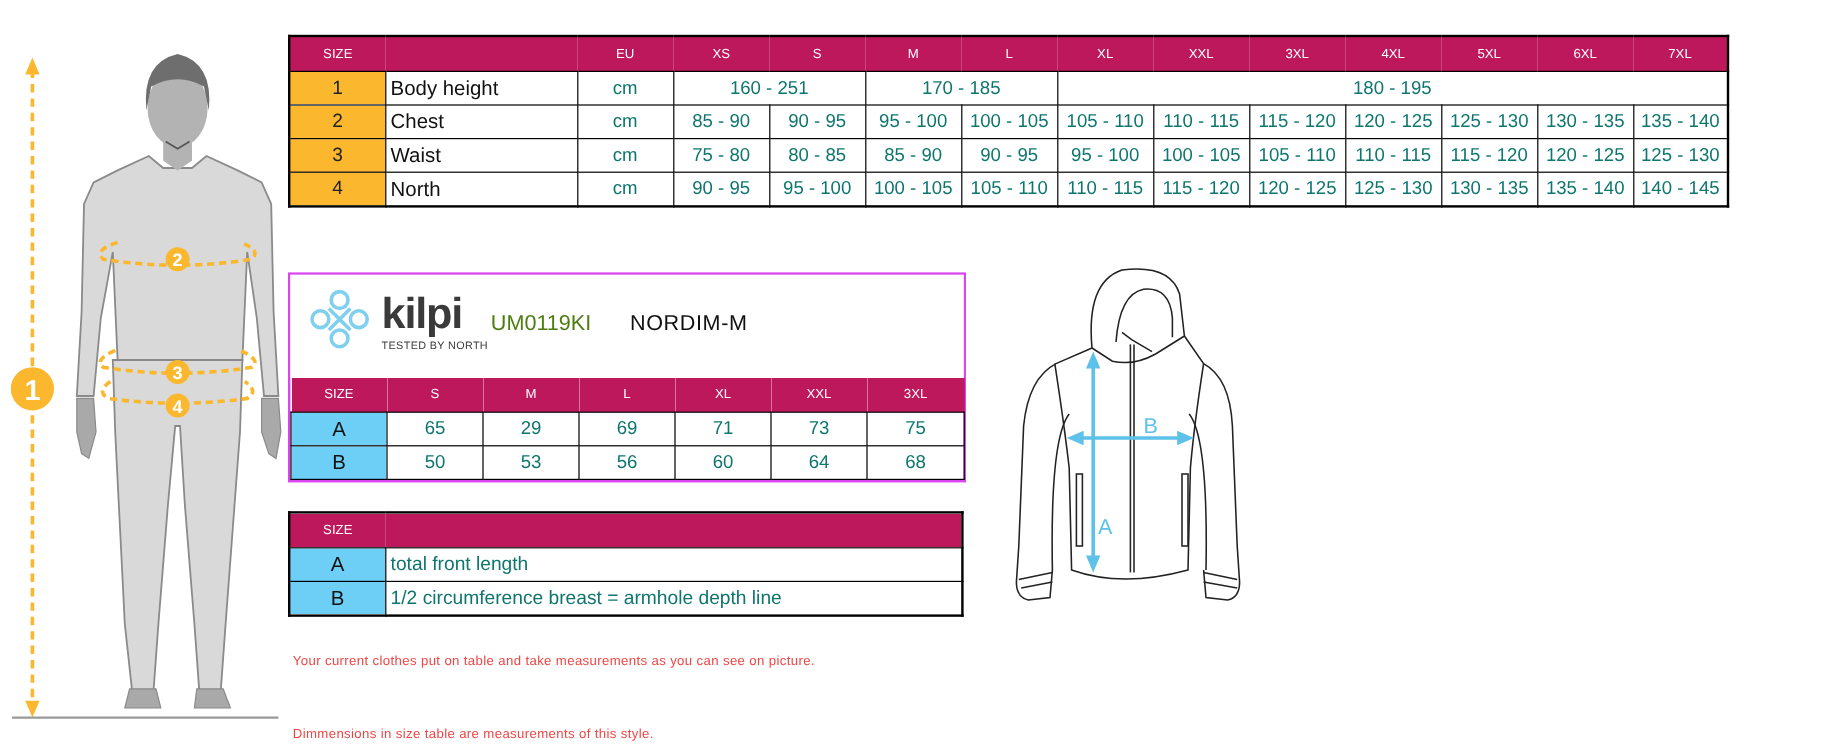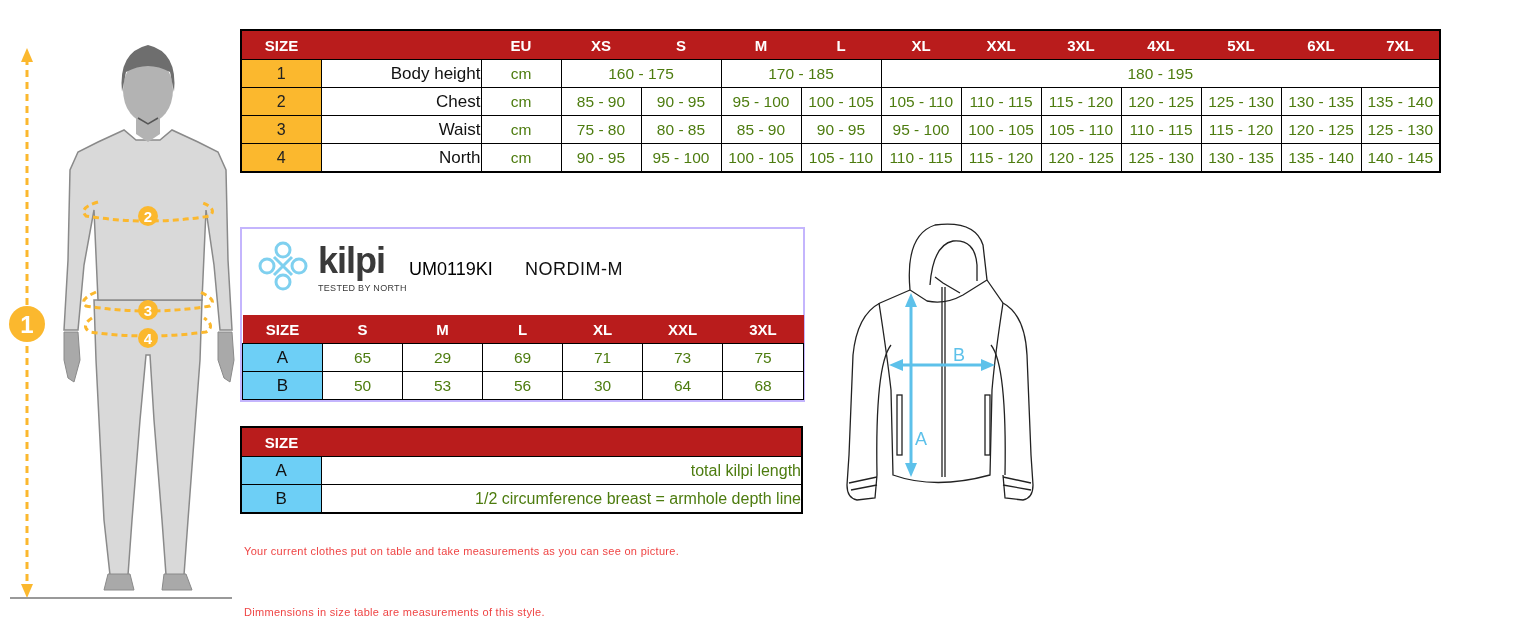--- a/index.html
+++ b/index.html
@@ -1,27 +1,27 @@
 <!DOCTYPE html>
 <html><head>
 <meta charset="utf-8">
 <style>
   html,body{margin:0;padding:0;background:#fff;}
   body{width:1521px;height:626px;position:relative;overflow:hidden;font-family:"Liberation Sans","DejaVu Sans",sans-serif;color:#222;}
   .abs{position:absolute;}
   table{border-collapse:collapse;table-layout:fixed;}
   td,th{padding:0;text-align:center;font-weight:normal;font-size:16px;height:27px;line-height:27px;white-space:nowrap;overflow:hidden;}
-  .hdr th{background:#b91c1c;color:#fff;font-size:15px;height:28px;font-weight:bold;}
+  .hdr th{background:#be185d;color:#fff;font-size:11px;height:28px;}
   .bordered td{border:1px solid #000;}
   .num-y{background:#fbb82e;color:#222;}
   .num-b{background:#6dcff6;color:#111;}
-  .lbl{text-align:right;padding-left:4px;font-size:17px;color:#111;}
-  .light{color:#4d7c0f;font-size:15.5px;}
+  .lbl{text-align:left;padding-left:4px;font-size:17px;color:#111;}
+  .light{color:#0f766e;font-size:15.5px;}
   #t1{left:240px;top:29px;width:1199px;border:2px solid #000;}
-  #t2wrap{left:240px;top:227px;width:561px;border:2px solid #c4b5fd;}
+  #t2wrap{left:240px;top:227px;width:561px;border:2px solid #d946ef;}
   #t3{left:240px;top:426px;width:561px;border:2px solid #000;}
   .logo-row{height:86px;position:relative;background:#fff;}
   .note{color:#ef4444;font-size:11px;letter-spacing:0.3px;}
 </style>
 </head>
 <body>
 
 <svg class="abs" style="left:0;top:30px" width="240" height="580" viewBox="0 30 240 580">
 
   <g>
@@ -104,21 +104,21 @@
     <th>3XL</th>
     <th>4XL</th>
     <th>5XL</th>
     <th>6XL</th>
     <th>7XL</th>
   </tr>
   <tr>
     <td class="num-y">1</td>
     <td class="lbl">Body height</td>
     <td class="light">cm</td>
-    <td class="light" colspan="2">160 - 175</td>
+    <td class="light" colspan="2">160 - 251</td>
     <td class="light" colspan="2">170 - 185</td>
     <td class="light" colspan="7">180 - 195</td>
   </tr>
   <tr>
     <td class="num-y">2</td>
     <td class="lbl">Chest</td>
     <td class="light">cm</td>
     <td class="light">85 - 90</td>
     <td class="light">90 - 95</td>
     <td class="light">95 - 100</td>
@@ -172,21 +172,21 @@
       <g fill="none" stroke="#7fd0ef" stroke-width="3">
         <circle cx="27" cy="11" r="7"></circle>
           <circle cx="27" cy="43" r="7"></circle>
         <circle cx="11" cy="27" r="7"></circle>
           <circle cx="43" cy="27" r="7"></circle>
         <path d="M18,18 L36,36 M36,18 L18,36"></path>
       </g>
     </svg>
     <span class="abs" style="left:76px;top:12px;font-size:36px;font-weight:bold;color:#3a3a3a;letter-spacing:-1px;line-height:40px;">kilpi</span>
     <span class="abs" style="left:76px;top:54px;font-size:9px;font-weight:normal;color:#3a3a3a;text-transform:uppercase;letter-spacing:0.3px;">Tested by North</span>
-    <span class="abs" style="left:167px;top:30px;font-size:18px;color:#000000;">UM0119KI</span>
+    <span class="abs" style="left:167px;top:30px;font-size:18px;color:#4d7c0f;">UM0119KI</span>
     <span class="abs" style="left:283px;top:30px;font-size:18px;color:#111;letter-spacing:0.5px;text-align:center;">NORDIM-M</span>
   </div>
   <table class="bordered" style="width:561px;margin:0;">
     <colgroup>
         <col style="width:80px">
         <col style="width:80px">
         <col style="width:80px">
         <col style="width:80px">
         <col style="width:80px">
         <col style="width:80px">
@@ -209,41 +209,41 @@
       <td class="light">69</td>
       <td class="light">71</td>
       <td class="light">73</td>
       <td class="light">75</td>
     </tr>
     <tr>
       <td class="num-b" style="font-size:17px">B</td>
       <td class="light">50</td>
       <td class="light">53</td>
       <td class="light">56</td>
-      <td class="light">30</td>
+      <td class="light">60</td>
       <td class="light">64</td>
       <td class="light">68</td>
     </tr>
   </tbody>
     </table>
 </div>
 
 <table id="t3" class="abs bordered">
   <colgroup>
       <col style="width:80px">
       <col style="width:481px">
     </colgroup>
   <tbody>
       <tr class="hdr">
     <th style="text-align:center">SIZE</th>
     <th></th>
   </tr>
   <tr>
     <td class="num-b" style="font-size:17px">A</td>
-    <td class="lbl light" style="font-size:16px">total kilpi length</td>
+    <td class="lbl light" style="font-size:16px">total front length</td>
   </tr>
   <tr>
     <td class="num-b" style="font-size:17px">B</td>
     <td class="lbl light" style="font-size:16px">1/2 circumference breast = armhole depth line</td>
   </tr>
 </tbody>
   </table>
 
 <div class="abs note" style="left:244px;top:545px;">Your current clothes put on table and take measurements as you can see on picture.</div>
 <div class="abs note" style="left:244px;top:606px;">Dimmensions in size table are measurements of this style.</div>

